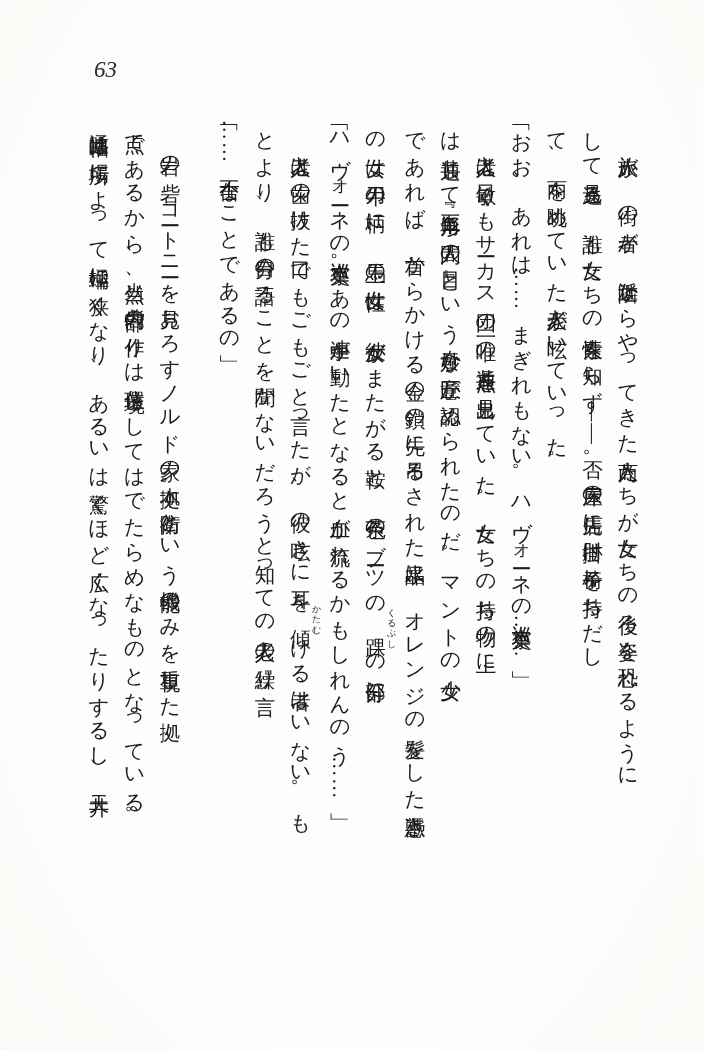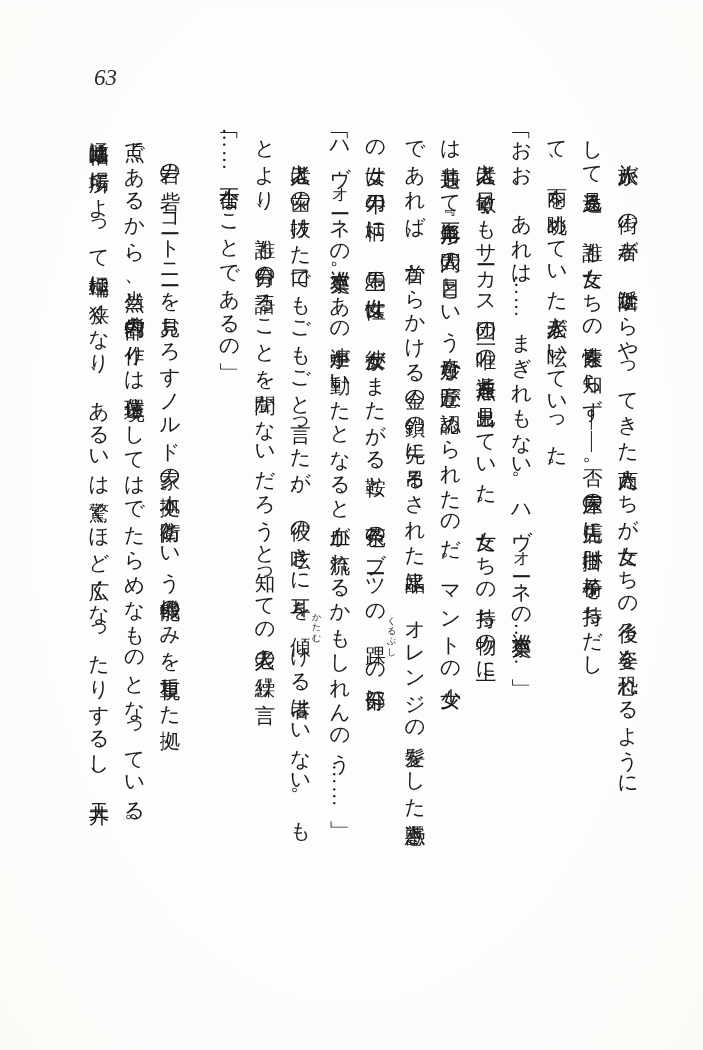--- a/index.html
+++ b/index.html
@@ -11,21 +11,20 @@
     width: 703px;
     height: 1050px;
     overflow: hidden;
     background: #fcfcfa;
     font-family: "Liberation Serif", "DejaVu Serif", serif;
   }
   .page {
     position: absolute;
     inset: 0;
     background: radial-gradient(ellipse at 50% 45%, #fdfdfc 60%, #fafaf7 100%);
-    margin-top: 8px;
   }
   .page-number {
     position: absolute;
     top: 57px;
     left: 94px;
     font-size: 23px;
     font-style: italic;
     color: #2b2b2b;
   }
   .text-block {

